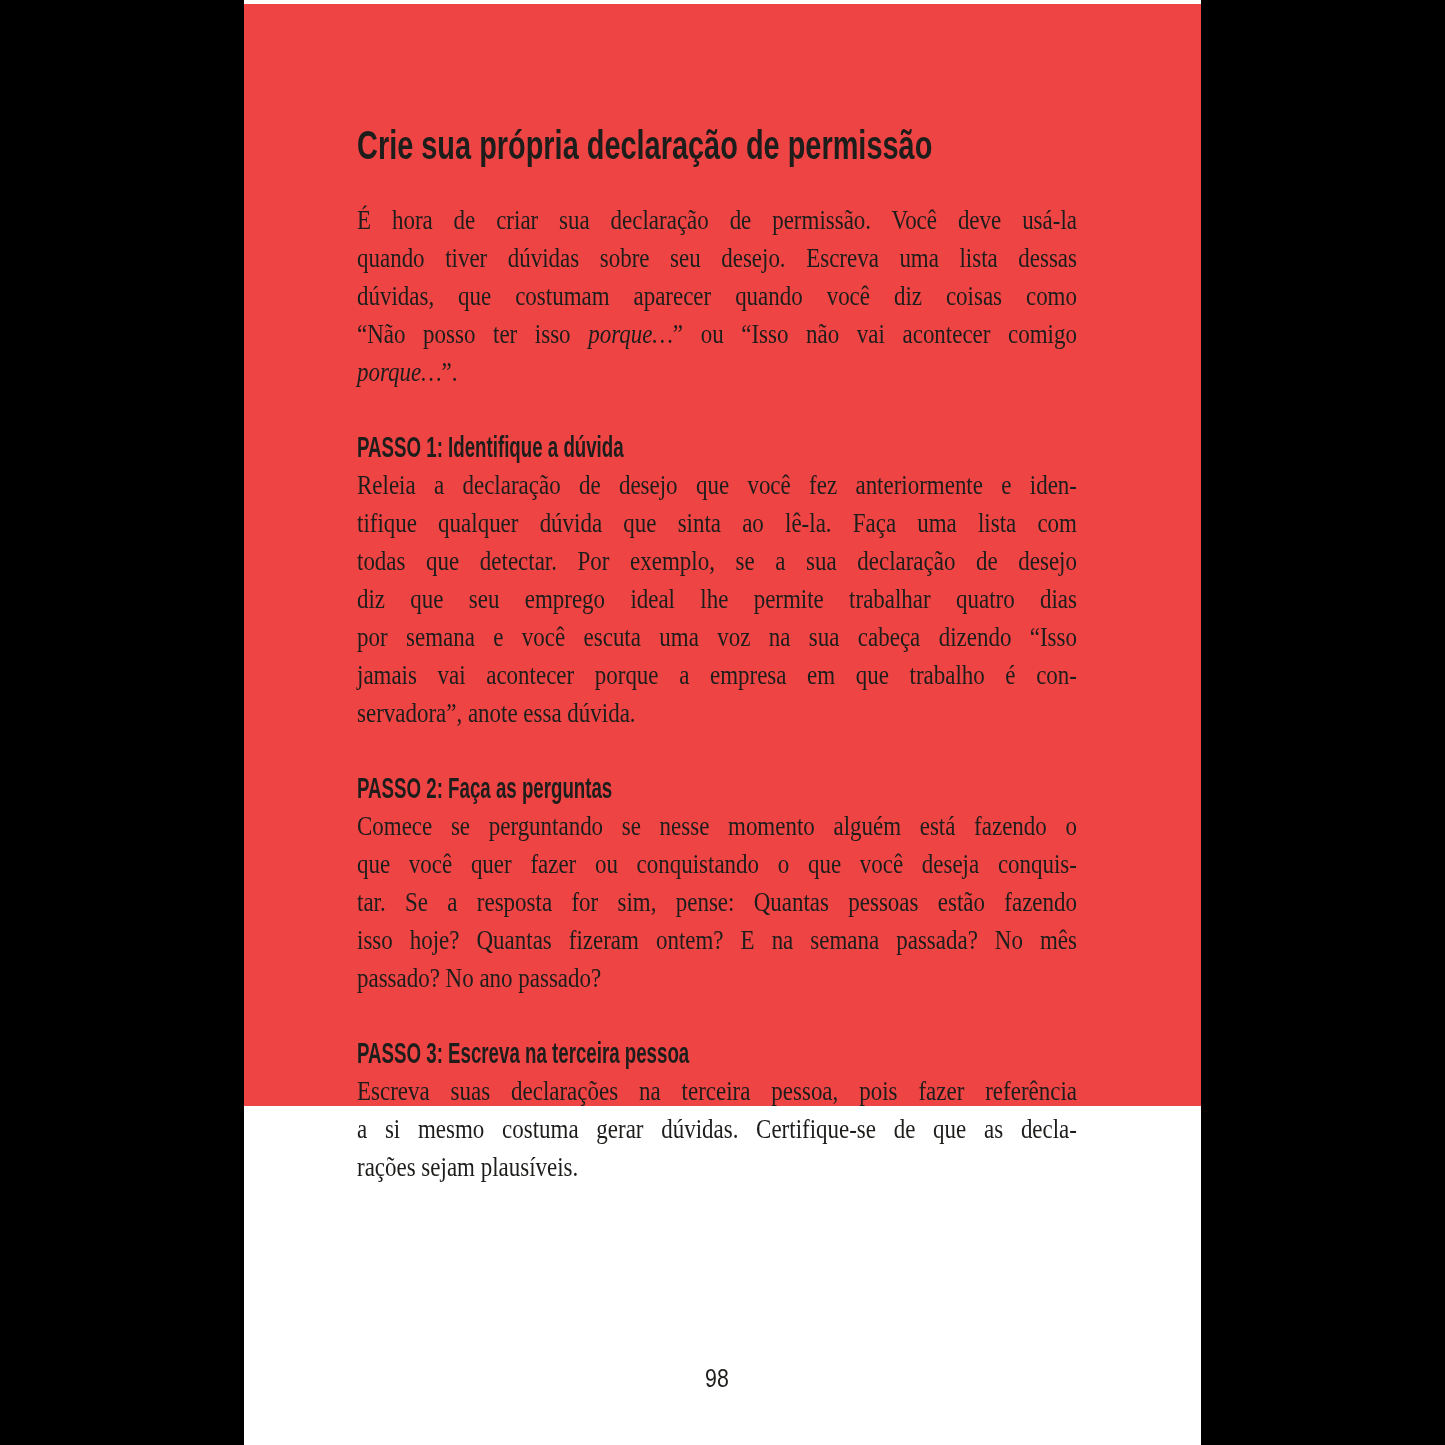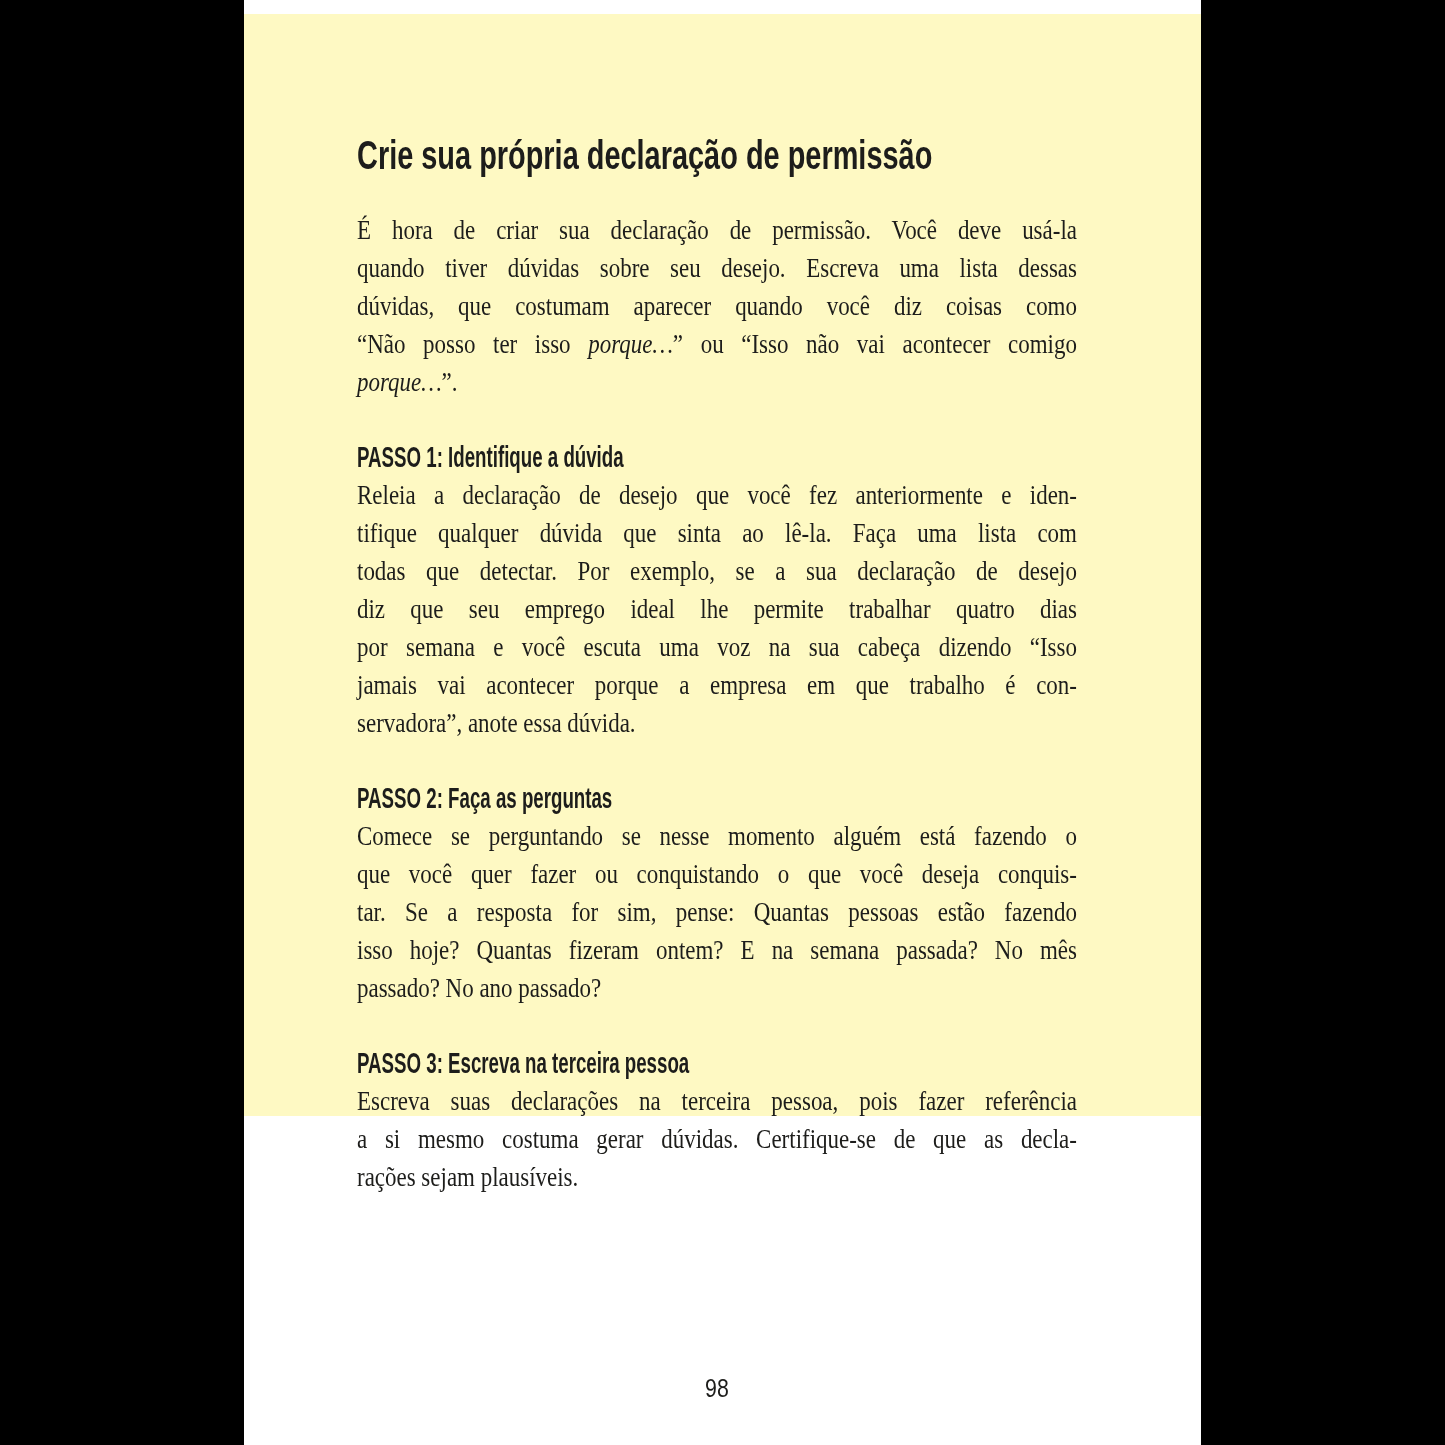--- a/index.html
+++ b/index.html
@@ -10,23 +10,23 @@
     overflow: hidden;
     font-family: "Liberation Serif", serif;
   }
   .edge-bar {
     position: absolute; top: 0; height: 1445px; width: 244px;
     background: #000000;
   }
   .edge-bar.left { left: 0; }
   .edge-bar.right { left: 1201px; }
   .sheet {
-    position: absolute; left: 244px; top: 14px;
+    position: absolute; left: 244px; top: 4px;
     width: 957px; height: 1102px;
-    background: #fef9c3;
+    background: #ef4444;
   }
   .content {
     position: absolute; left: 113px; top: 0;
     width: 878px;
     transform: scaleX(0.82);
     transform-origin: 0 0;
     color: #1d1d1b;
   }
   h1.title {
     margin: 118px 0 0 0;

